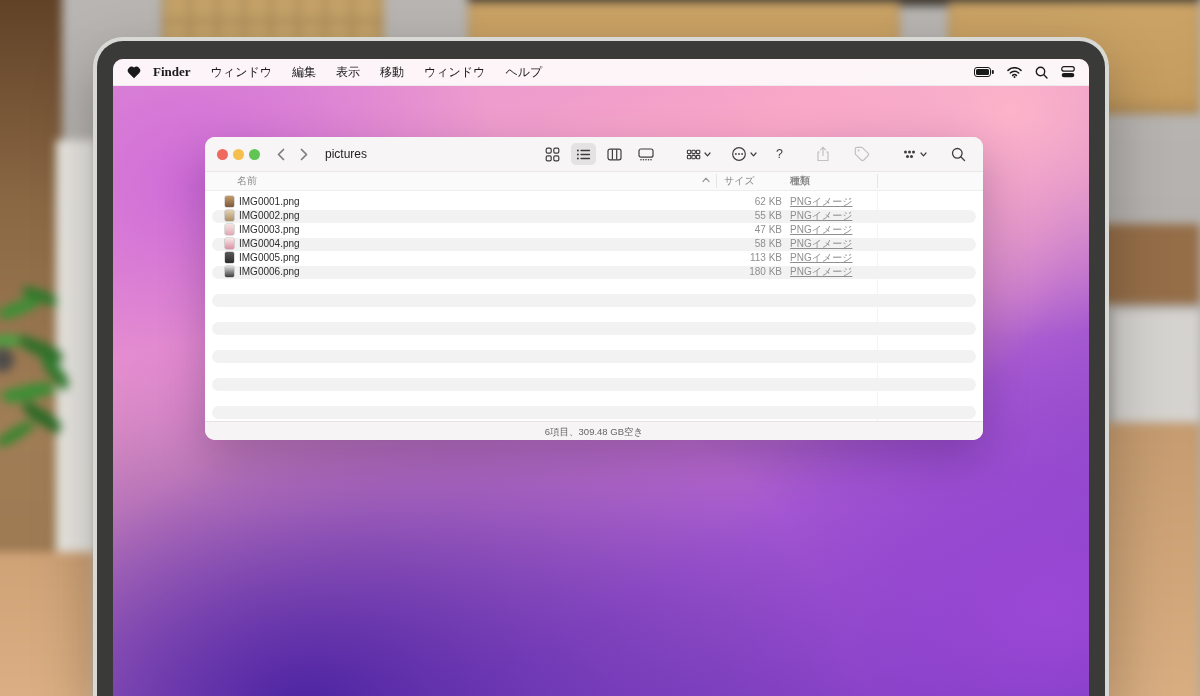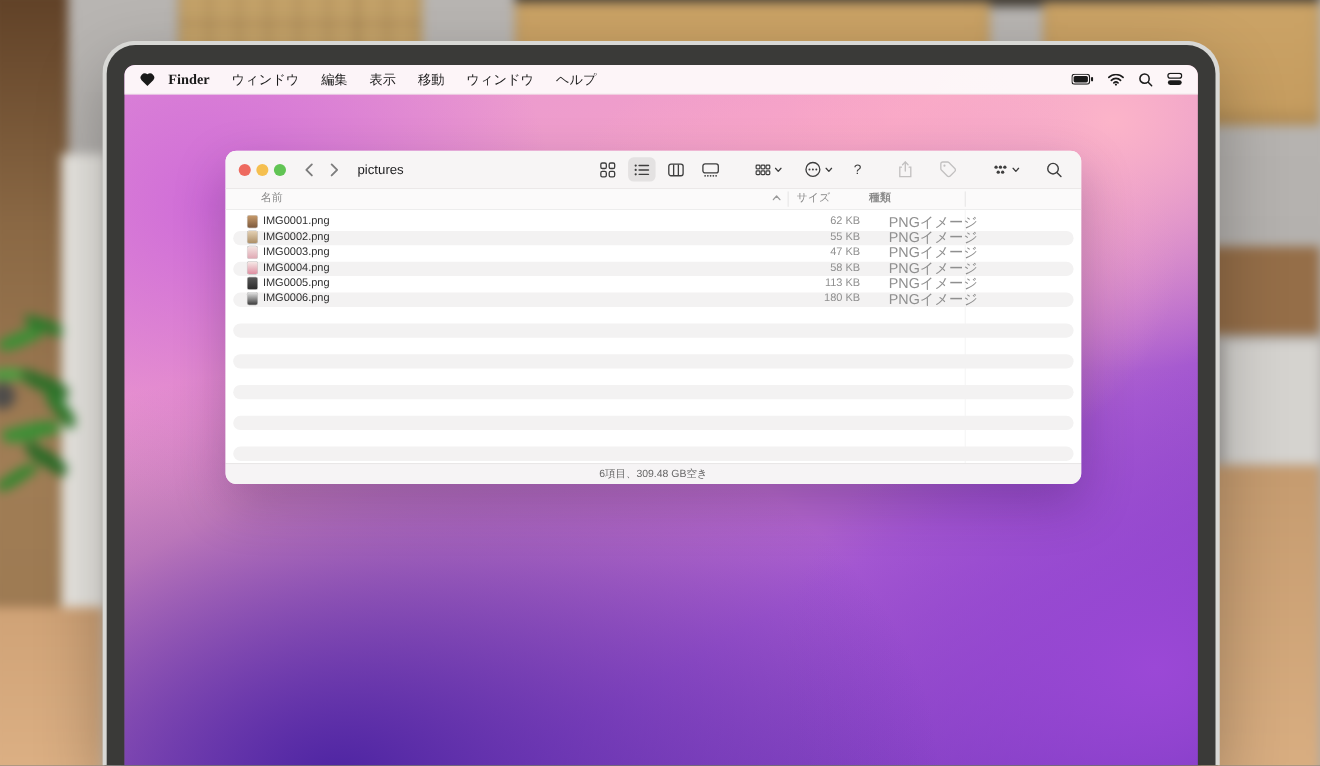--- a/index.html
+++ b/index.html
@@ -77,21 +77,21 @@
   .list{position:relative;height:230px;background:#fff;}
   .vline{position:absolute;left:672px;top:0;height:100%;width:1px;background:rgba(0,0,0,.045);}
   .rows{position:absolute;left:0;right:0;top:4px;}
   .row{position:relative;height:14px;padding-left:27px;}
   .row.stripe::before{content:'';position:absolute;top:0.5px;bottom:0.5px;left:7px;right:7px;
     background:#f3f2f2;border-radius:7px;}
   .ficon{position:absolute;left:20px;top:1px;width:9px;height:11px;border-radius:1.5px;
     box-shadow:0 0 0 0.5px rgba(0,0,0,.28);z-index:1;}
   .fname{position:absolute;left:34px;top:0;line-height:14px;font-size:10px;color:#2e2e2e;z-index:1;white-space:nowrap;}
   .fsize{position:absolute;left:430px;width:147px;top:0;text-align:right;line-height:14px;font-size:10px;color:#8f8f8f;z-index:1;}
-  .fkind{position:absolute;left:603px;top:0;line-height:14px;font-size:13px;color:#8f8f8f;z-index:1;white-space:nowrap;}
+  .fkind{position:absolute;left:585px;top:0;line-height:14px;font-size:10px;color:#8f8f8f;z-index:1;white-space:nowrap;text-decoration:underline;}
   
   .statusbar{height:19px;border-top:1px solid #e5e3e3;background:#f6f4f5;text-align:center;
     font-size:9.5px;color:#666;line-height:19px;border-radius:0 0 10px 10px;}
 </style>
 </head>
 <body>
 
 <div class="bg">
   <div class="bg-wall"></div>
   <div class="bg-typecase"></div>

